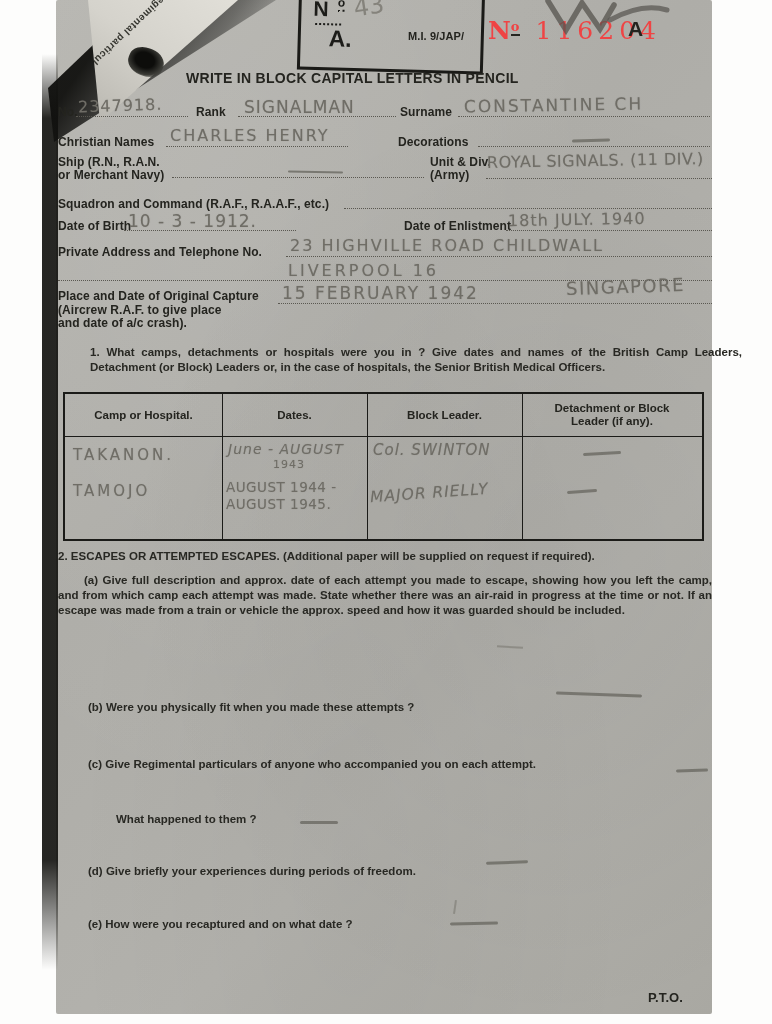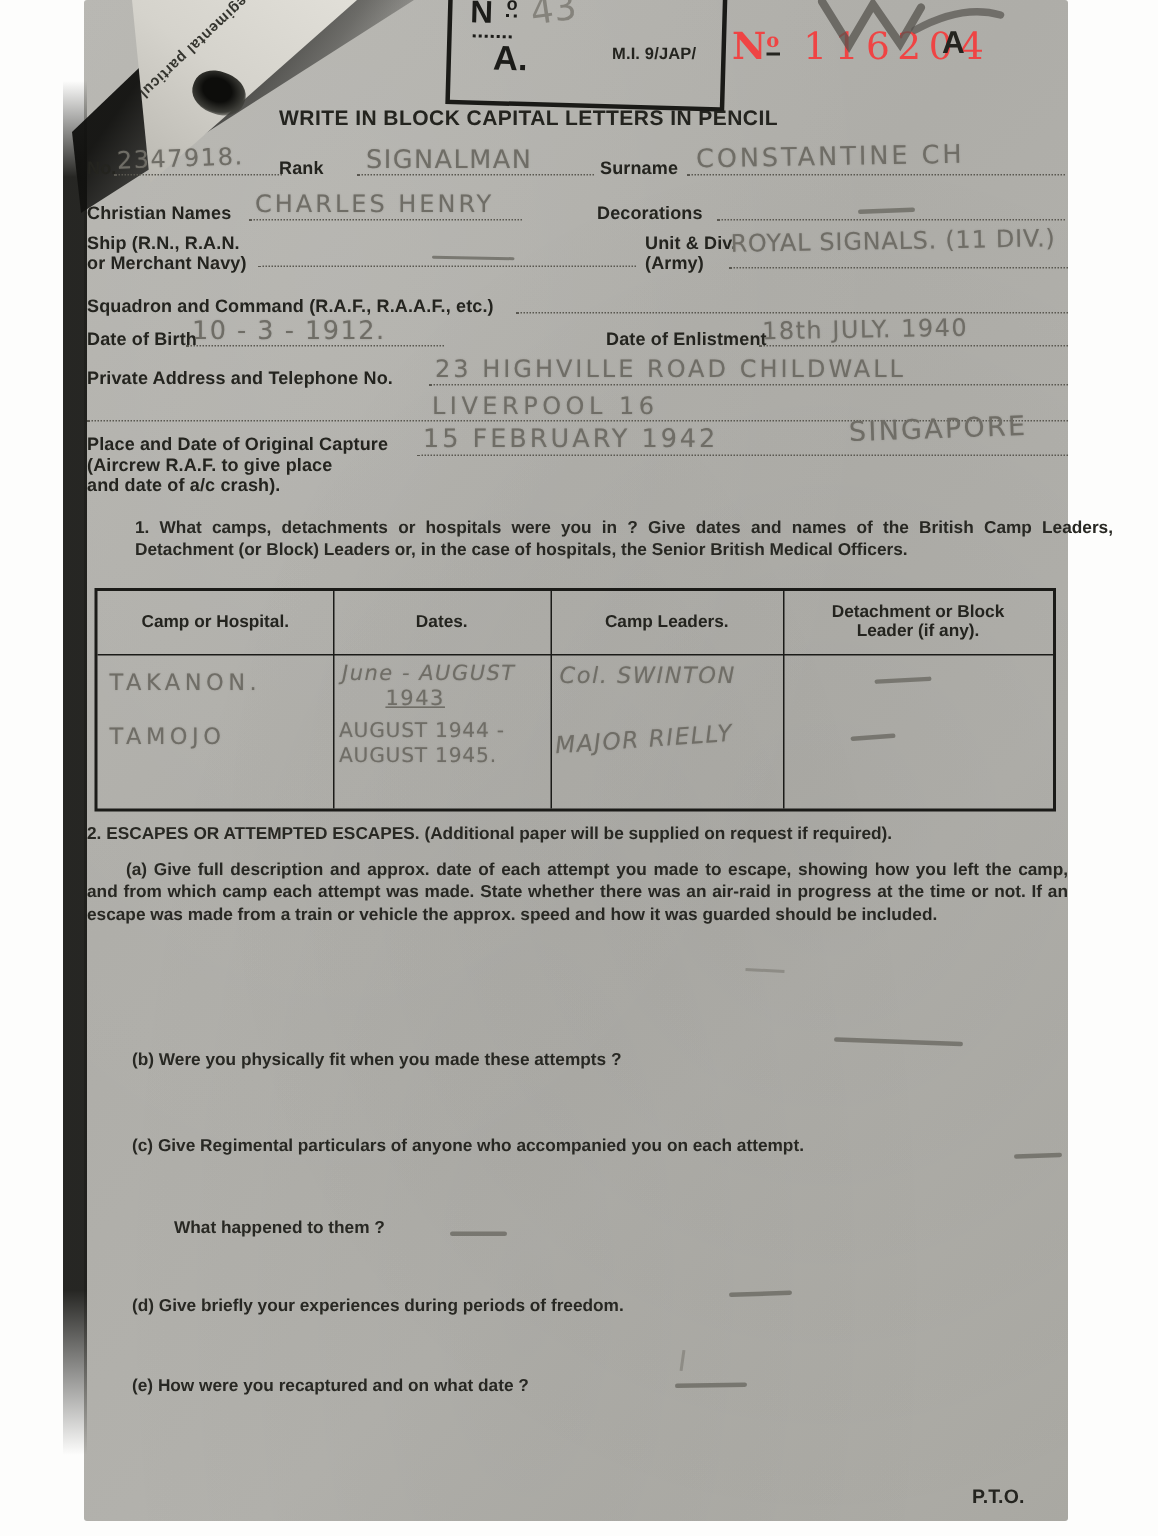--- a/index.html
+++ b/index.html
@@ -80,21 +80,21 @@
     <path d="M8 1 L26 30 L42 3 L60 29 L74 5" stroke="#55534e" stroke-width="5.5" fill="none" stroke-linecap="round" opacity="0.75"></path>
     <path d="M70 20 C 90 9, 110 5, 127 10" stroke="#55534e" stroke-width="5" fill="none" stroke-linecap="round" opacity="0.7"></path>
   </svg>
 
   <div class="lbl" style="left:186px;top:72px;font-size:14px;letter-spacing:.3px;border-bottom:2.5px solid #15151
 2;padding-bottom:3px;">WRITE IN BLOCK CAPITAL LETTERS IN PENCIL</div>
 
   <div class="lbl" style="left:58px;top:106px;">No.</div>
   <div class="dotline" style="left:76px;top:116px;width:112px;"></div>
   <div class="hw" style="left:78px;top:96px;font-size:16px;letter-spacing:1px;transform:rotate(-2deg);">2347918.</div>
-  <div class="lbl" style="left:186px;top:106px;">Rank</div>
+  <div class="lbl" style="left:196px;top:106px;">Rank</div>
   <div class="dotline" style="left:238px;top:116px;width:158px;"></div>
   <div class="hw" style="left:244px;top:97px;font-size:17px;letter-spacing:1px;">SIGNALMAN</div>
   <div class="lbl" style="left:400px;top:106px;">Surname</div>
   <div class="dotline" style="left:458px;top:116px;width:252px;"></div>
   <div class="hw" style="left:464px;top:95px;font-size:17px;letter-spacing:2px;transform:rotate(-1deg);">CONSTANTINE CH</div>
 
   <div class="lbl" style="left:58px;top:136px;">Christian Names</div>
   <div class="dotline" style="left:166px;top:146px;width:182px;"></div>
   <div class="hw" style="left:170px;top:126px;font-size:16px;letter-spacing:2px;">CHARLES HENRY</div>
   <div class="lbl" style="left:398px;top:136px;">Decorations</div>
@@ -135,26 +135,26 @@
 
   <div class="para" style="left:58px;top:345px;width:652px;margin-left:32px;">1.   What camps, detachments or hospitals were you in ?   Give dates and names of the British Camp Leaders,  Detachment (or Block) Leaders or, in the case of hospitals, the Senior British Medical Officers.</div>
 
   <div class="tbl">
     <div class="v" style="left:157px;"></div>
     <div class="v" style="left:302px;"></div>
     <div class="v" style="left:457px;"></div>
     <div class="hrow"></div>
     <div class="hcell" style="left:0;width:157px;">Camp or Hospital.</div>
     <div class="hcell" style="left:157px;width:145px;">Dates.</div>
-    <div class="hcell" style="left:302px;width:155px;">Camp Leaders.</div>
+    <div class="hcell" style="left:302px;width:155px;">Block Leader.</div>
     <div class="hcell" style="left:457px;width:180px;padding:0 22px;box-sizing:border-box;">Detachment or Block Leader (if any).</div>
 
     <div class="hw" style="left:8px;top:52px;font-size:15px;letter-spacing:3px;">TAKANON.</div>
     <div class="hw hw-c" style="left:163px;top:47px;font-size:14px;letter-spacing:1px;">June - AUGUST</div>
-    <div class="hw" style="left:192px;top:64px;font-size:14px;letter-spacing:1px;text-decoration:underline;">1943</div>
+    <div class="hw" style="left:208px;top:64px;font-size:11px;letter-spacing:1px;">1943</div>
     <div class="hw hw-c" style="left:308px;top:47px;font-size:15px;letter-spacing:1px;">Col. SWINTON</div>
     <div class="pdash" style="left:518px;top:58px;width:38px;height:2.5px;transform:rotate(-3deg);"></div>
 
     <div class="hw" style="left:8px;top:88px;font-size:15px;letter-spacing:3px;">TAMOJO</div>
     <div class="hw" style="left:161px;top:85px;font-size:13.5px;letter-spacing:.5px;">AUGUST 1944 -</div>
     <div class="hw" style="left:161px;top:102px;font-size:13.5px;letter-spacing:.5px;">AUGUST 1945.</div>
     <div class="hw hw-c" style="left:305px;top:90px;font-size:15.5px;letter-spacing:1px;transform:rotate(-4deg);">MAJOR RIELLY</div>
     <div class="pdash" style="left:502px;top:96px;width:30px;height:2.5px;transform:rotate(-4deg);"></div>
   </div>
 

